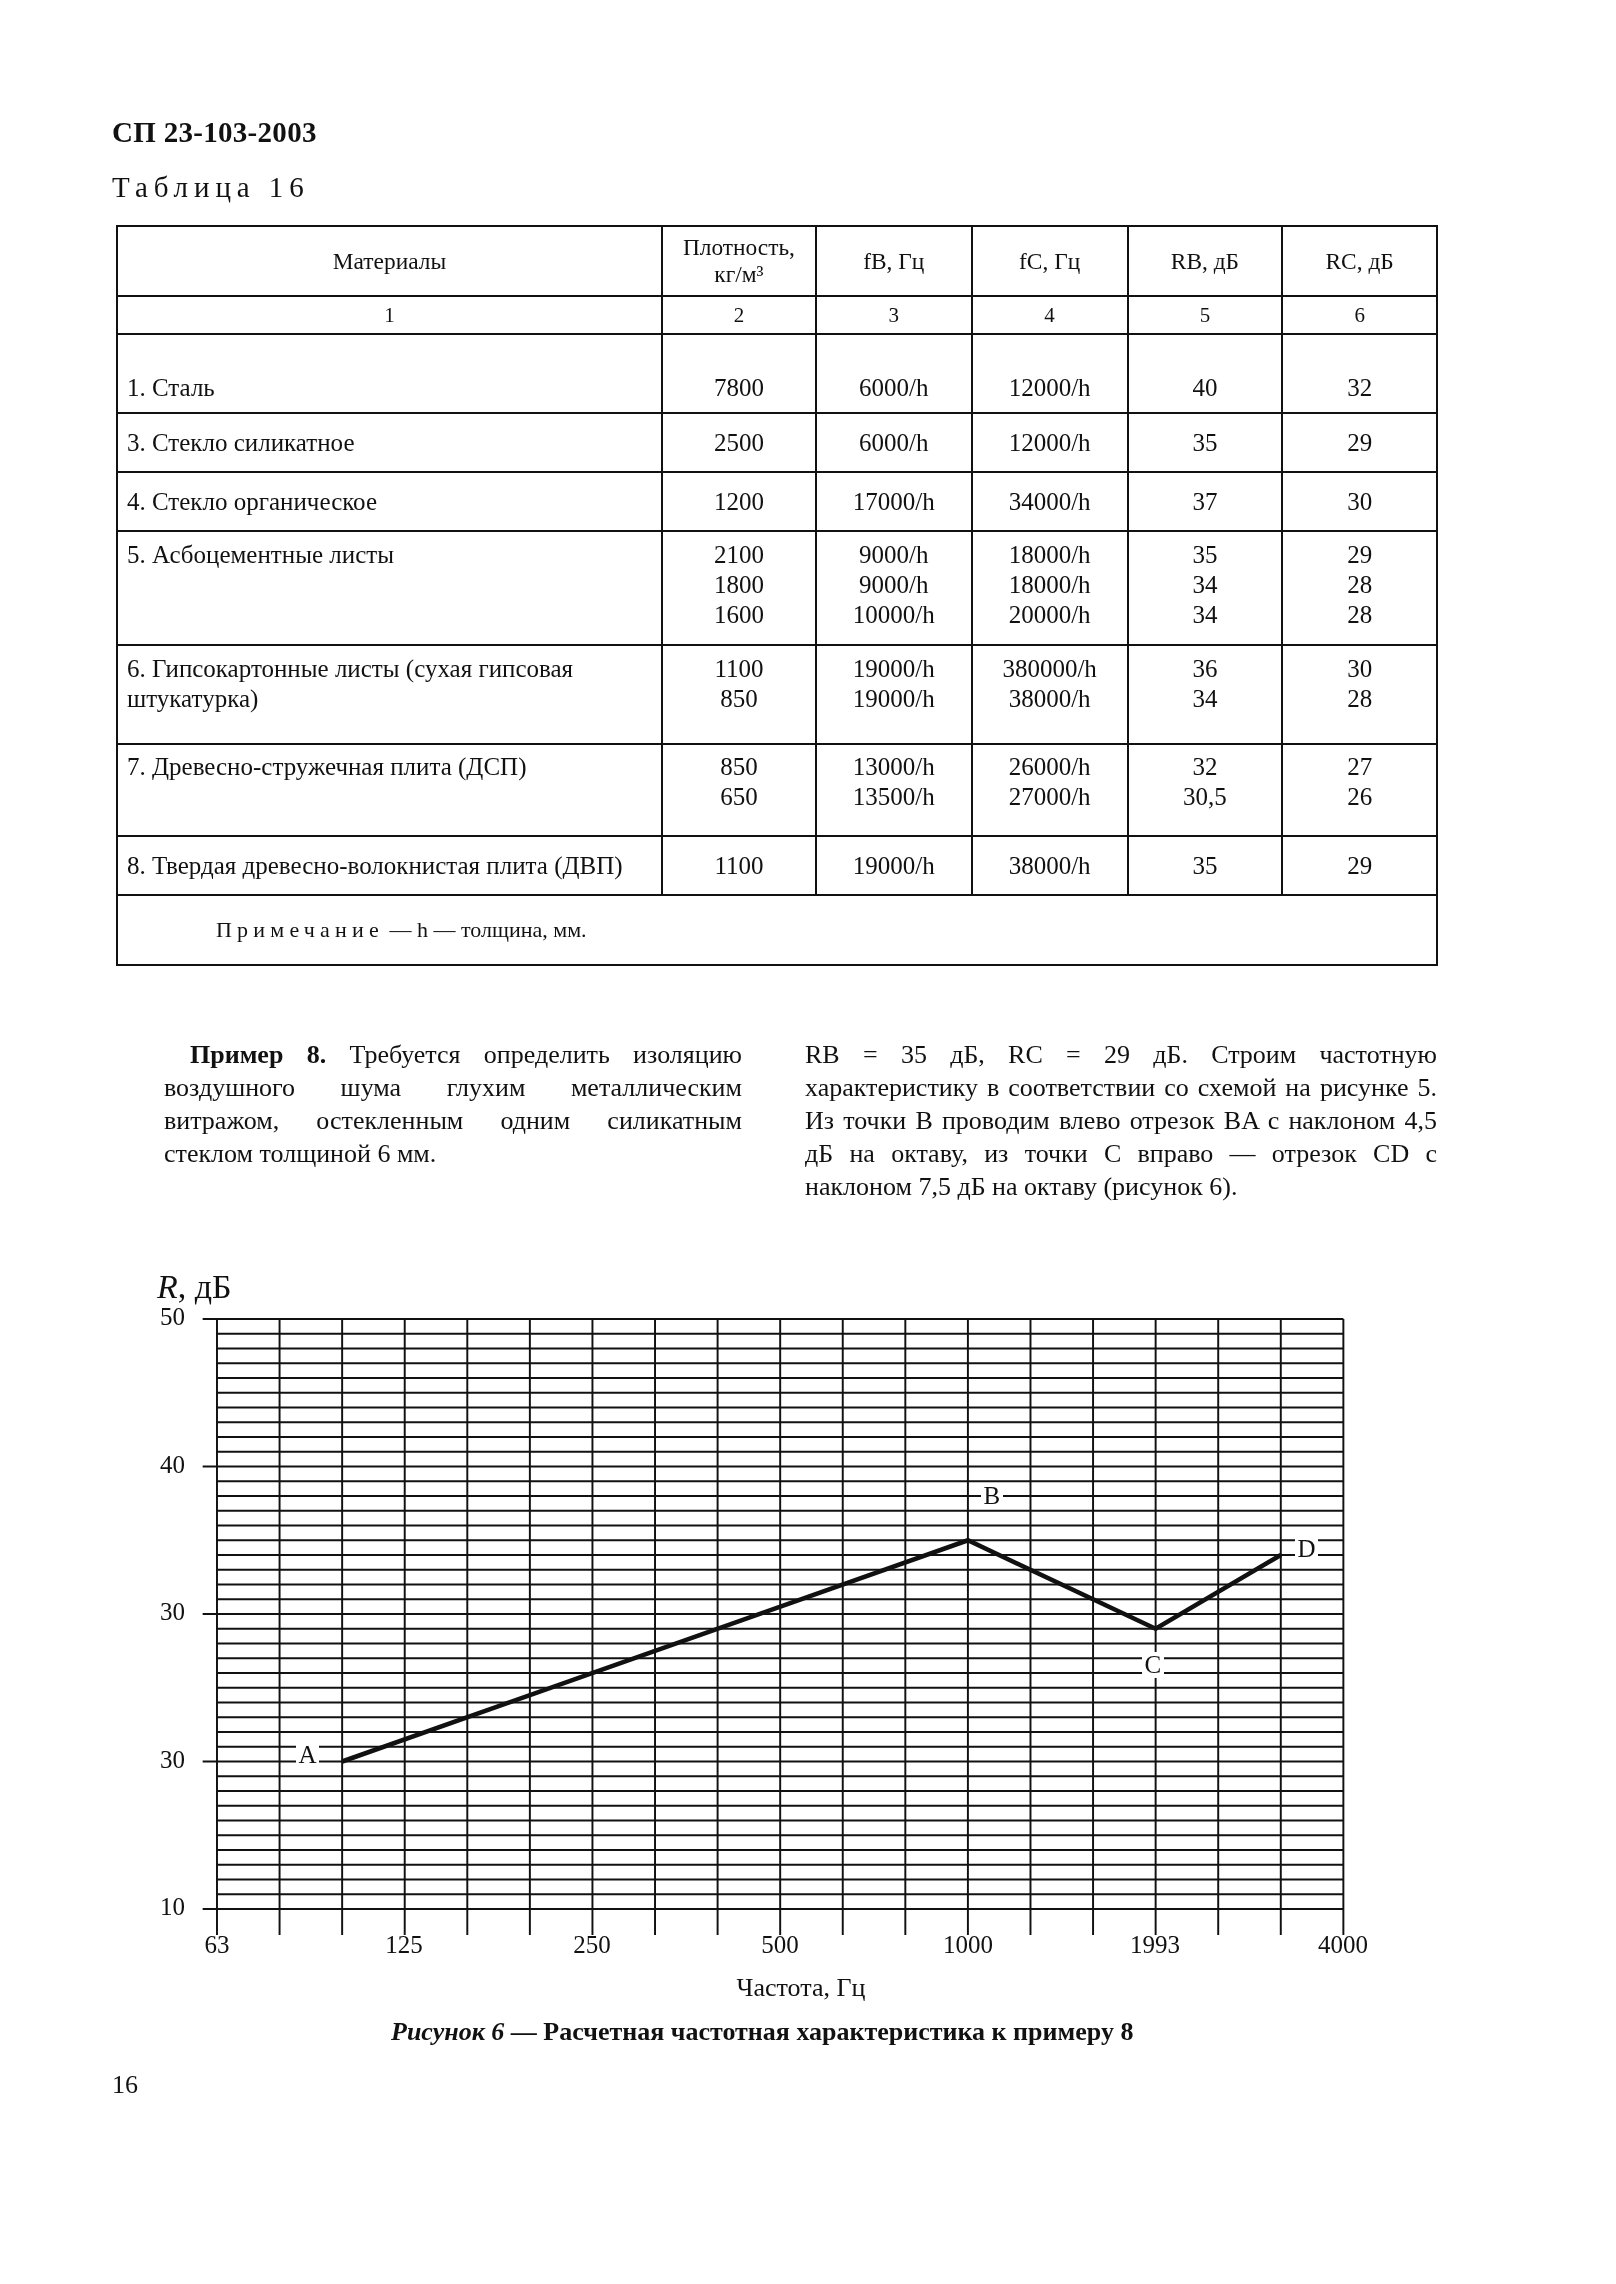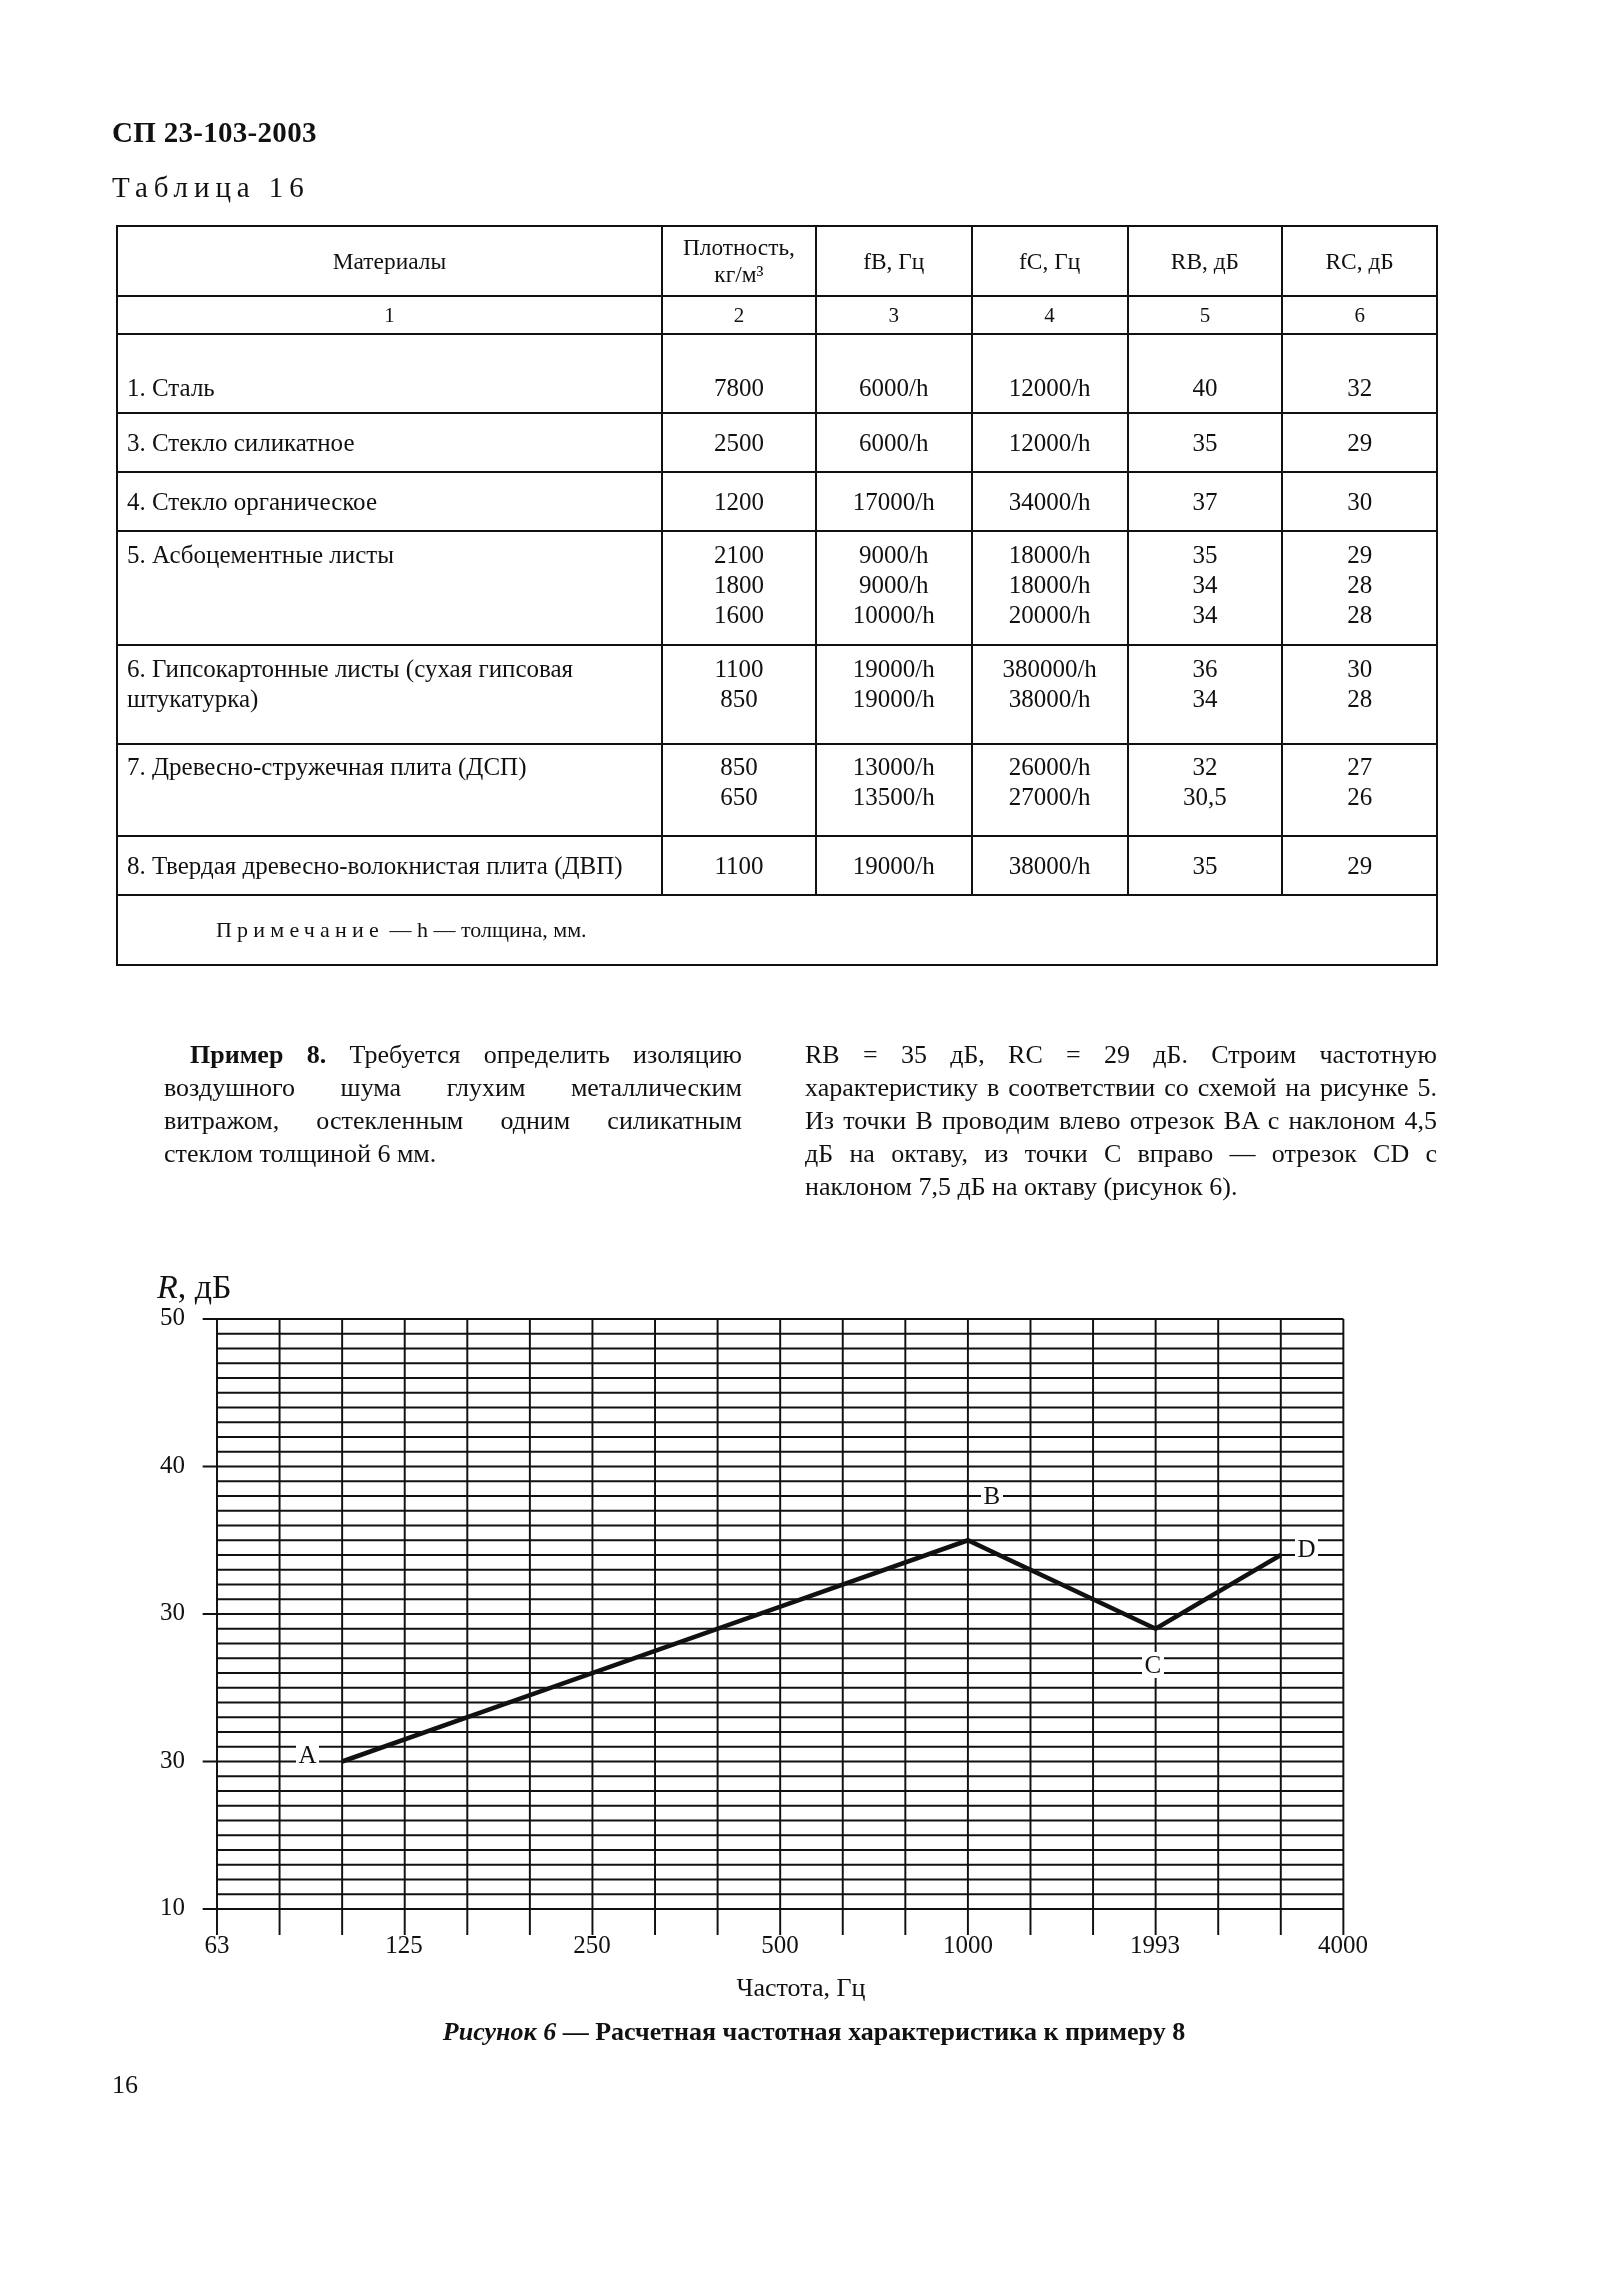--- a/index.html
+++ b/index.html
@@ -24,21 +24,21 @@
   .ital { font-style:italic; }
   .col-text { position:absolute; font-size:26px; line-height:33px; text-align:justify; }
   #text-left { left:164px; top:1038px; width:578px; }
   #text-right { left:805px; top:1038px; width:632px; }
   p { margin:0; }
   #chart-svg { position:absolute; left:0; top:0; }
   #ylabel { left:157px; top:1268px; font-size:34px; }
   .ytick { position:absolute; font-size:25px; width:52px; text-align:right; }
   .xtick { position:absolute; font-size:25px; width:78px; text-align:center; }
   #xlabel { left:671px; top:1973px; font-size:26px; width:260px; text-align:center; }
-  #caption { left:391px; top:2017px; font-size:26px; font-weight:bold; width:846px; text-align:center; }
+  #caption { left:391px; top:2017px; font-size:26px; font-weight:bold; width:846px; text-align:left; }
   #page-num { left:112px; top:2070px; font-size:26px; }
   .pt-label { position:absolute; font-size:25px; background:#fff; padding:0 2.6px; line-height:26px; }
 </style>
 </head>
 <body>
 
 <div id="doc-code" class="abs">СП 23-103-2003</div>
 <div id="table-title" class="abs">Таблица 16</div>
 
 <table class="t11">

